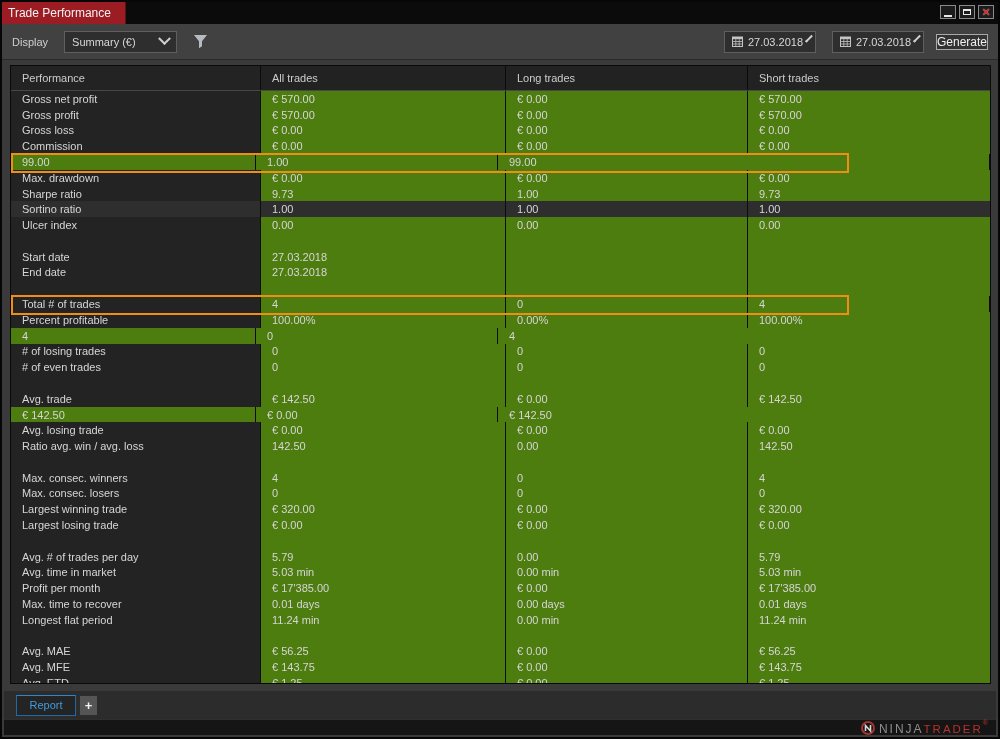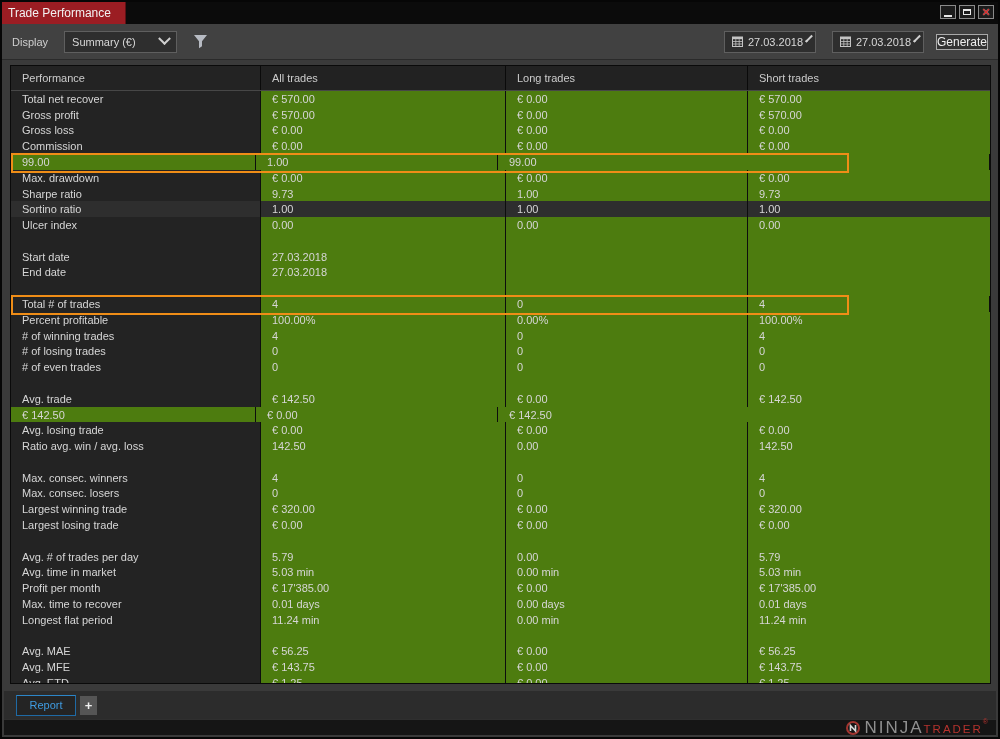--- a/index.html
+++ b/index.html
@@ -46,21 +46,21 @@
   .hlbox{position:absolute;left:0;top:-1.5px;height:16px;width:834px;border:2.5px solid #ef8d17;box-sizing:content-box;pointer-events:none;z-index:3;}
 
   
   .tabstrip{position:absolute;left:2px;right:2px;bottom:18px;height:28px;background:#2c2c2c;display:flex;align-items:center;padding-left:12px;box-sizing:border-box;gap:4px;}
   .tab-report{min-width:60px;height:21px;border:1px solid #1f6aa5;border-top-color:#2c86c8;color:#3f9be0;font-size:11px;display:flex;align-items:center;justify-content:center;background:#242424;box-sizing:border-box;cursor:pointer;}
   .tab-add{width:17px;height:19px;background:#555555;color:#f0f0f0;font-size:13px;font-weight:bold;display:flex;align-items:center;justify-content:center;cursor:pointer;}
 
   
   .bottombar{position:absolute;left:2px;right:2px;bottom:2px;height:16px;background:#151515;border-top:1px solid #2f2f2f;display:flex;align-items:center;justify-content:flex-end;padding-right:8px;box-sizing:border-box;}
   .brand{display:flex;align-items:center;gap:4px;}
-  .brand-ninja{color:#8f8f8f;font-size:17px;letter-spacing:2px;text-align:center;}
+  .brand-ninja{color:#8f8f8f;font-size:12px;letter-spacing:2px;text-align:center;}
   .brand-trader{color:#b6332e;font-size:11.5px;letter-spacing:2px;}
   .brand-reg{color:#b6332e;font-size:7px;vertical-align:top;margin-top:-6px;}
 </style>
 </head>
 <body>
 
 <div class="window">
 
   <div class="titlebar">
     <div class="title-tab">Trade Performance</div>
@@ -117,21 +117,21 @@
   <div class="content">
     <div class="gridtable">
       <div class="thead">
         <div class="th c0">Performance</div>
         <div class="th c1">All trades</div>
         <div class="th c2">Long trades</div>
         <div class="th c3">Short trades</div>
       </div>
       <div class="tbody" id="tbody">
           <div class="trow">
-    <div class="c c0">Total net recover</div>
+    <div class="c c0">Gross net profit</div>
     <div class="c c1">€ 570.00</div>
     <div class="c c2">€ 0.00</div>
     <div class="c c3">€ 570.00</div>
   </div>
           <div class="trow">
     <div class="c c0">Gross profit</div>
     <div class="c c1">€ 570.00</div>
     <div class="c c2">€ 0.00</div>
     <div class="c c3">€ 570.00</div>
   </div>
@@ -208,21 +208,20 @@
     <div class="c c3">4</div>
   <div class="hlbox"></div>
           </div>
           <div class="trow">
     <div class="c c0">Percent profitable</div>
     <div class="c c1">100.00%</div>
     <div class="c c2">0.00%</div>
     <div class="c c3">100.00%</div>
   </div>
           <div class="trow">
-    <div class="c c0"># of winning trades</div>
     <div class="c c1">4</div>
     <div class="c c2">0</div>
     <div class="c c3">4</div>
   </div>
           <div class="trow">
     <div class="c c0"># of losing trades</div>
     <div class="c c1">0</div>
     <div class="c c2">0</div>
     <div class="c c3">0</div>
   </div>

